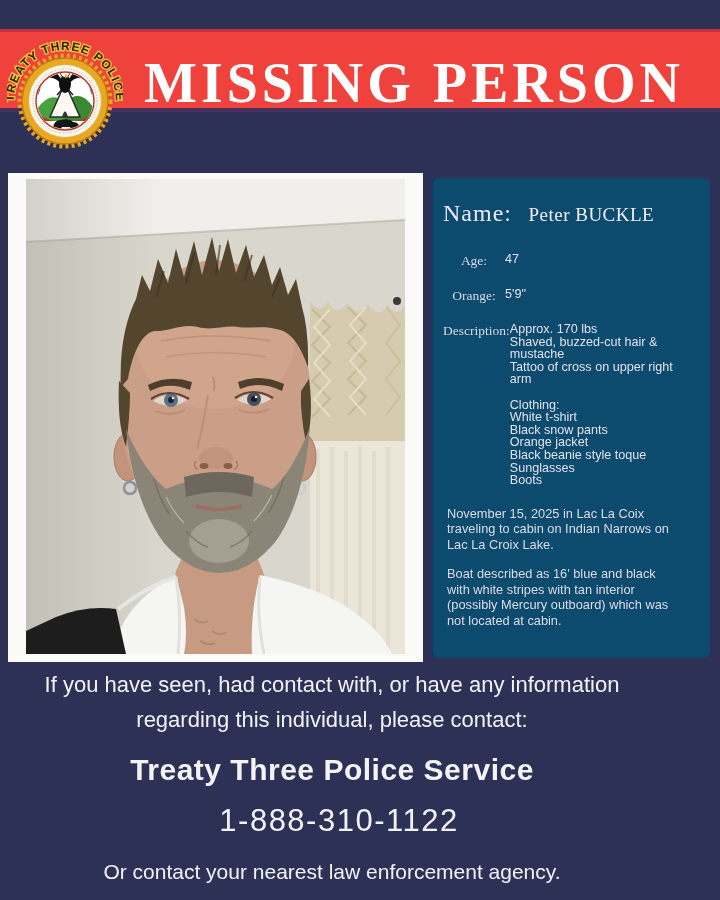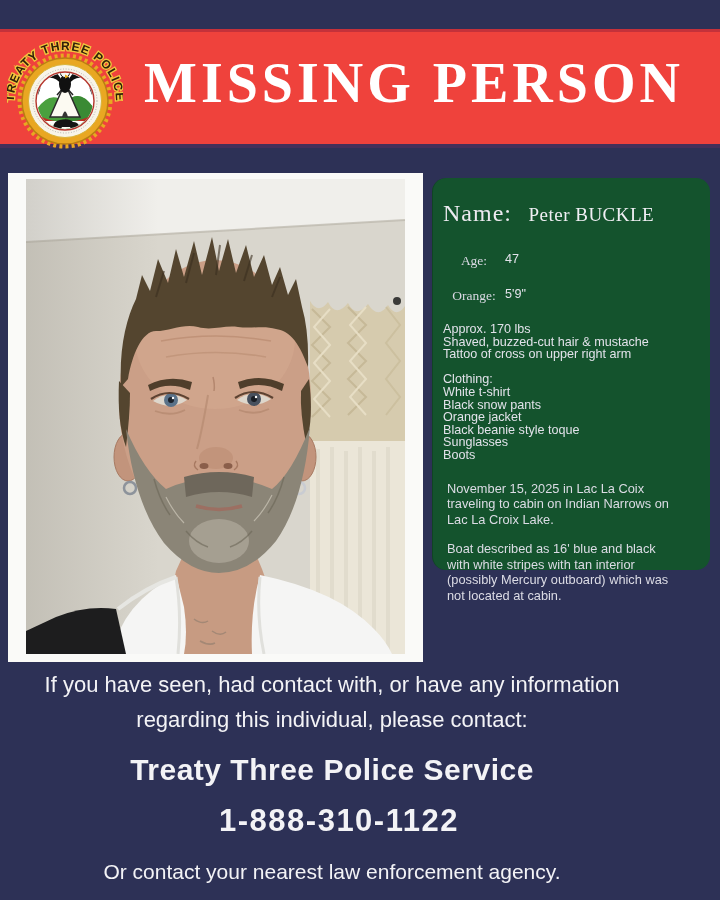--- a/index.html
+++ b/index.html
@@ -2,42 +2,42 @@
 <html><head>
 <meta charset="utf-8">
 <style>
   html,body{margin:0;padding:0;background:#2d3156;}
   .poster{
     position:relative;width:720px;height:900px;overflow:hidden;
     background:#2d3156;font-family:"Liberation Sans",sans-serif;
   }
   
   .banner{
-    position:absolute;left:0;top:29px;width:720px;height:119px;
+    position:absolute;left:0;top:29px;width:720px;height:83px;
     background:#ef423c;border-top:3px solid #c5313a;border-bottom:4px solid #44305a;
     box-sizing:border-box;
   }
   .poster-title{
     position:absolute;left:116px;right:8px;top:0;height:104px;margin:0;
     text-align:center;font-family:"Liberation Serif","DejaVu Serif",serif;
     font-weight:700;font-size:56px;line-height:102px;color:#ffffff;
     letter-spacing:4px;white-space:nowrap;
   }
   .badge{position:absolute;left:7px;top:35px;width:116px;height:116px;z-index:5;}
   .badge svg{display:block;}
   
   .photo-frame{
     position:absolute;left:8px;top:173px;width:415px;height:489px;margin:0;
     background:#fafaf8;padding:6px 18px 8px 18px;box-sizing:border-box;
   }
   .photo-frame svg{display:block;}
   
   .info-panel{
-    position:absolute;left:432px;top:178px;width:278px;height:392px;
-    background:#14532d;border-radius:14px;box-sizing:border-box;
+    position:absolute;left:432px;top:178px;width:278px;height:480px;
+    background:#0c4a6e;border-radius:6px;box-sizing:border-box;
     padding:20px 12px 0 10px;color:#e8e8ef;
     border-left:1px solid rgba(0,0,0,.18);
   }
   .name-row{margin:2px 0 26px 0;}
   .name-label{
     font-family:"Liberation Serif","DejaVu Serif",serif;font-size:24px;
     color:#eceaf0;letter-spacing:1px;
   }
   .name-value{
     font-family:"Liberation Serif","DejaVu Serif",serif;font-size:19px;
@@ -60,21 +60,21 @@
   .ls-para{
     margin:0 18px 14px 4px;font-size:12.8px;line-height:15.5px;
     color:#dcdce5;max-width:250px;
   }
   
   .contact{position:absolute;left:0;top:660px;width:664px;text-align:center;color:#f3f3f6;}
   .contact p{margin:0;}
   .contact-line{font-size:22px;line-height:26px;margin-top:12px !important;}
   .contact-line2{margin-top:9px !important;}
   .contact-org{font-size:30px;font-weight:700;margin-top:20px !important;letter-spacing:.5px;}
-  .contact-phone{font-size:31px;font-weight:700;margin-top:16px !important;letter-spacing:1.5px;padding-left:14px;}
+  .contact-phone{font-size:31px;font-weight:400;margin-top:16px !important;letter-spacing:1.5px;padding-left:14px;}
   .contact-footer{margin-top:20px !important;font-size:21px;}
 </style>
 </head>
 <body>
 
 <div class="poster">
 
   <header class="banner">
     <h1 class="poster-title">MISSING PERSON</h1>
   </header>
@@ -213,20 +213,21 @@
     </div>
     <div class="detail-row">
       <span class="detail-label">Age:</span>
       <span class="detail-value">47</span>
     </div>
     <div class="detail-row">
       <span class="detail-label">Orange:</span>
       <span class="detail-value">5'9"</span>
     </div>
     <div class="detail-row">
+      <span class="detail-label">Description:</span>
       <div class="detail-value">
           <div class="desc-line">Approx. 170 lbs</div>
           <div class="desc-line">Shaved, buzzed-cut hair &amp; mustache</div>
           <div class="desc-line">Tattoo of cross on upper right arm</div>
           <div class="desc-line"></div>
           <div class="desc-line">Clothing:</div>
           <div class="desc-line">White t-shirt</div>
           <div class="desc-line">Black snow pants</div>
           <div class="desc-line">Orange jacket</div>
           <div class="desc-line">Black beanie style toque</div>

